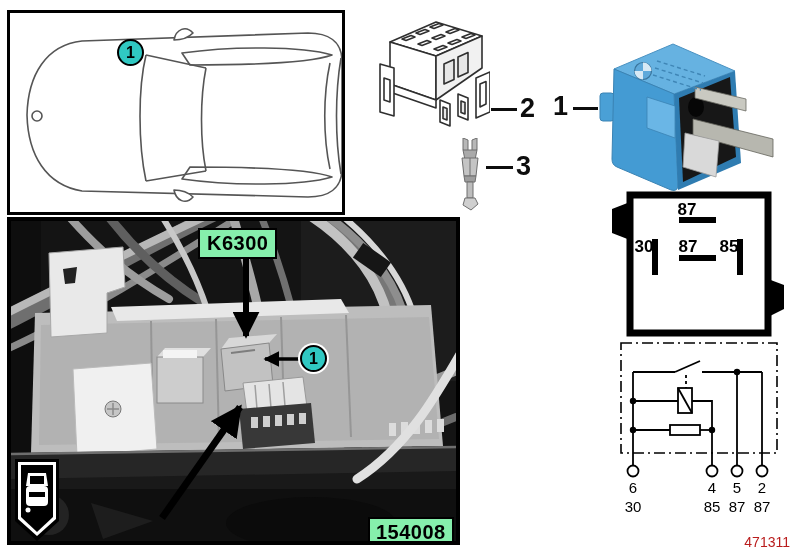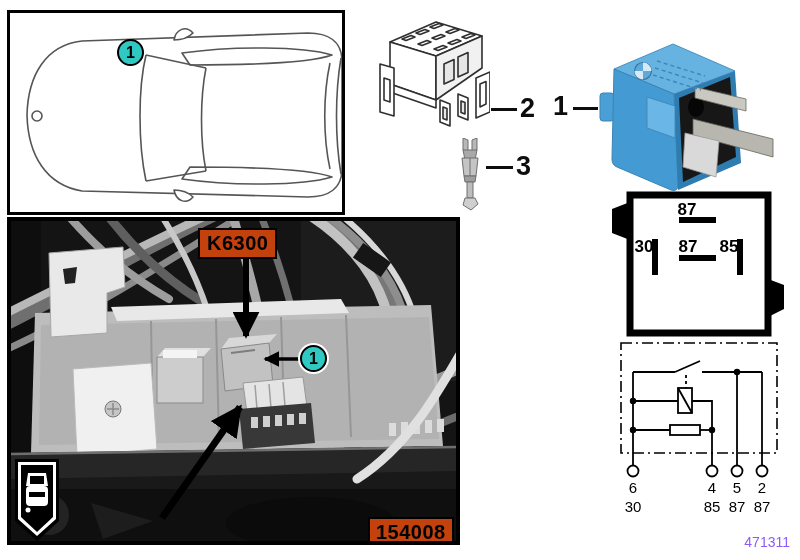--- a/index.html
+++ b/index.html
@@ -15,25 +15,25 @@
            display:flex; align-items:center; justify-content:center;
            font-weight:bold; font-size:16px; color:#000; }
   .badge.ring { box-shadow:0 0 0 2px #fff; }
 
   
   .callout-num { font-size:27px; font-weight:bold; color:#0d0d0d; line-height:1; }
   .cline { height:3px; background:#0d0d0d; }
 
   
   .photo { left:7px; top:217px; width:453px; height:328px; border:4px solid #000; background:#141414; overflow:hidden; }
-  .plabel { position:absolute; background:#c2410c; border:2px solid #000; color:#000;
+  .plabel { position:absolute; background:#86efac; border:2px solid #000; color:#000;
             font-weight:bold; font-size:20px; line-height:1; padding:3px 7px 4px; letter-spacing:0.5px; }
   .plabel.small { font-size:20px; padding:3px 6px 4px; }
 
-  .docnum { font-size:14px; color:#8b5cf6; }
+  .docnum { font-size:14px; color:#b91c1c; }
 
   svg text { font-family:"Liberation Sans", sans-serif; }
 </style>
 </head>
 <body>
 
 <div id="stage">
 
   <div class="abs car-box">
     <svg width="332" height="199" viewBox="0 0 332 199" fill="none" stroke="#555" stroke-width="1.6" stroke-linejoin="round">

